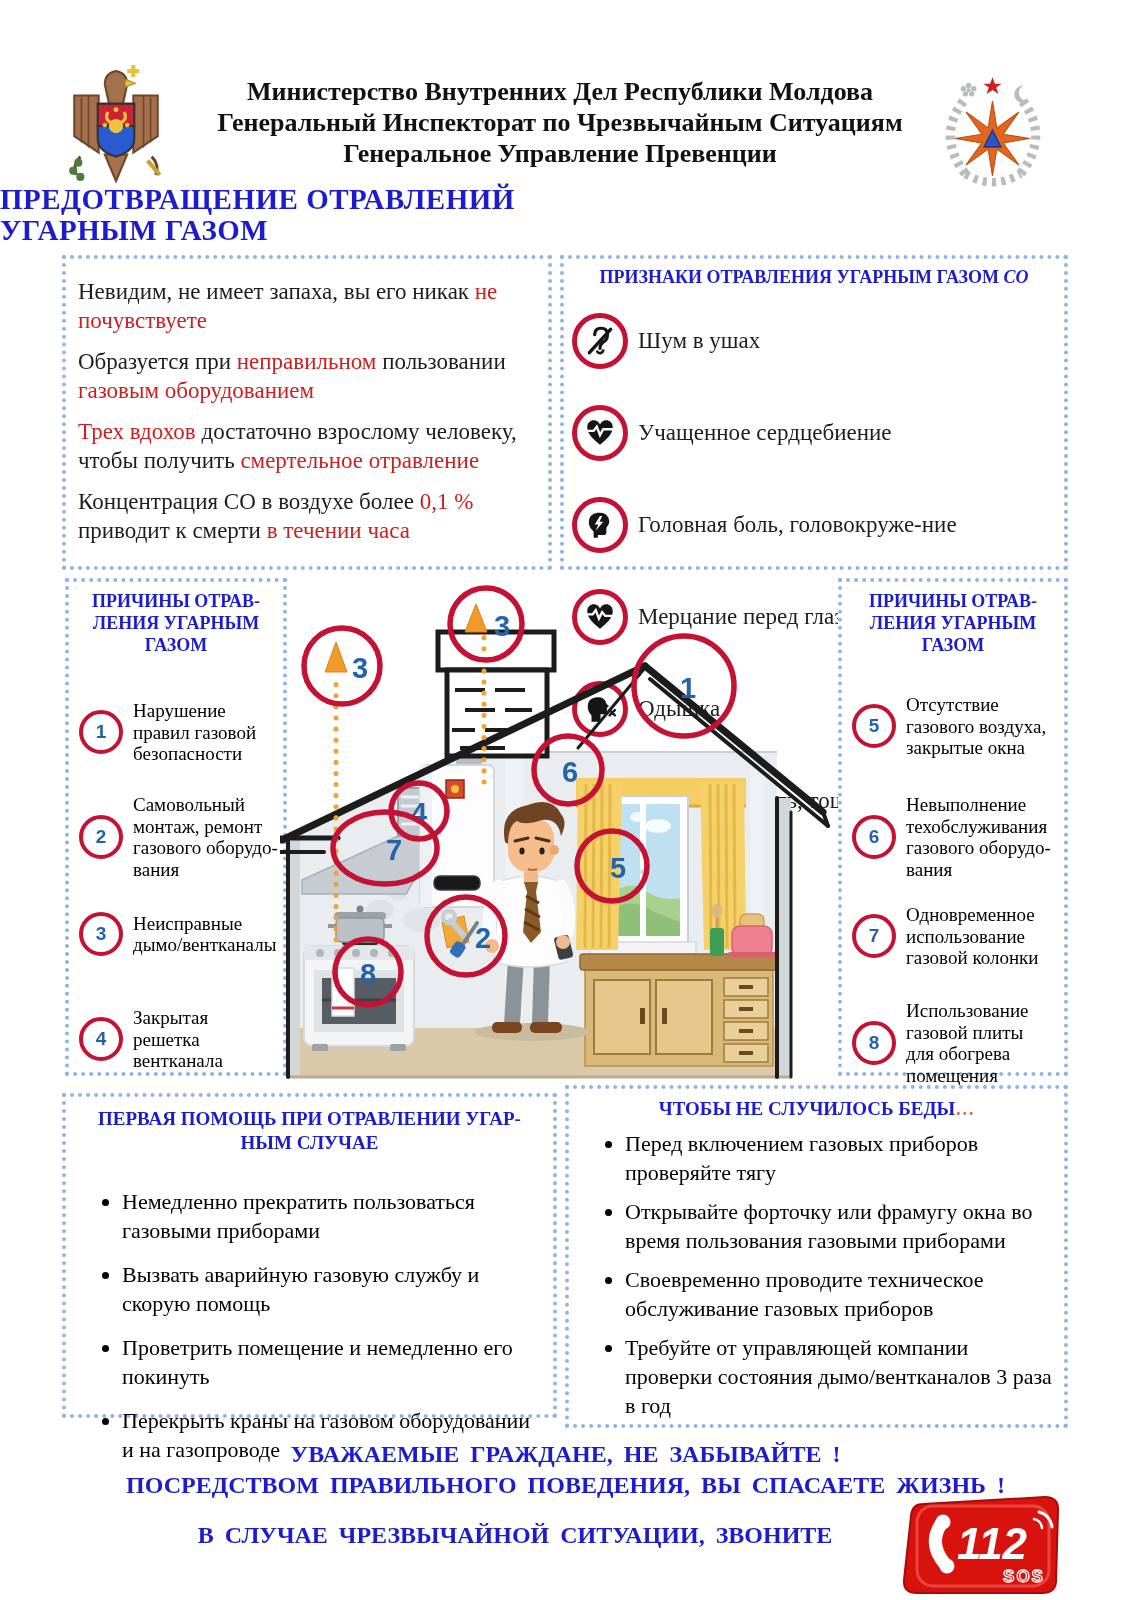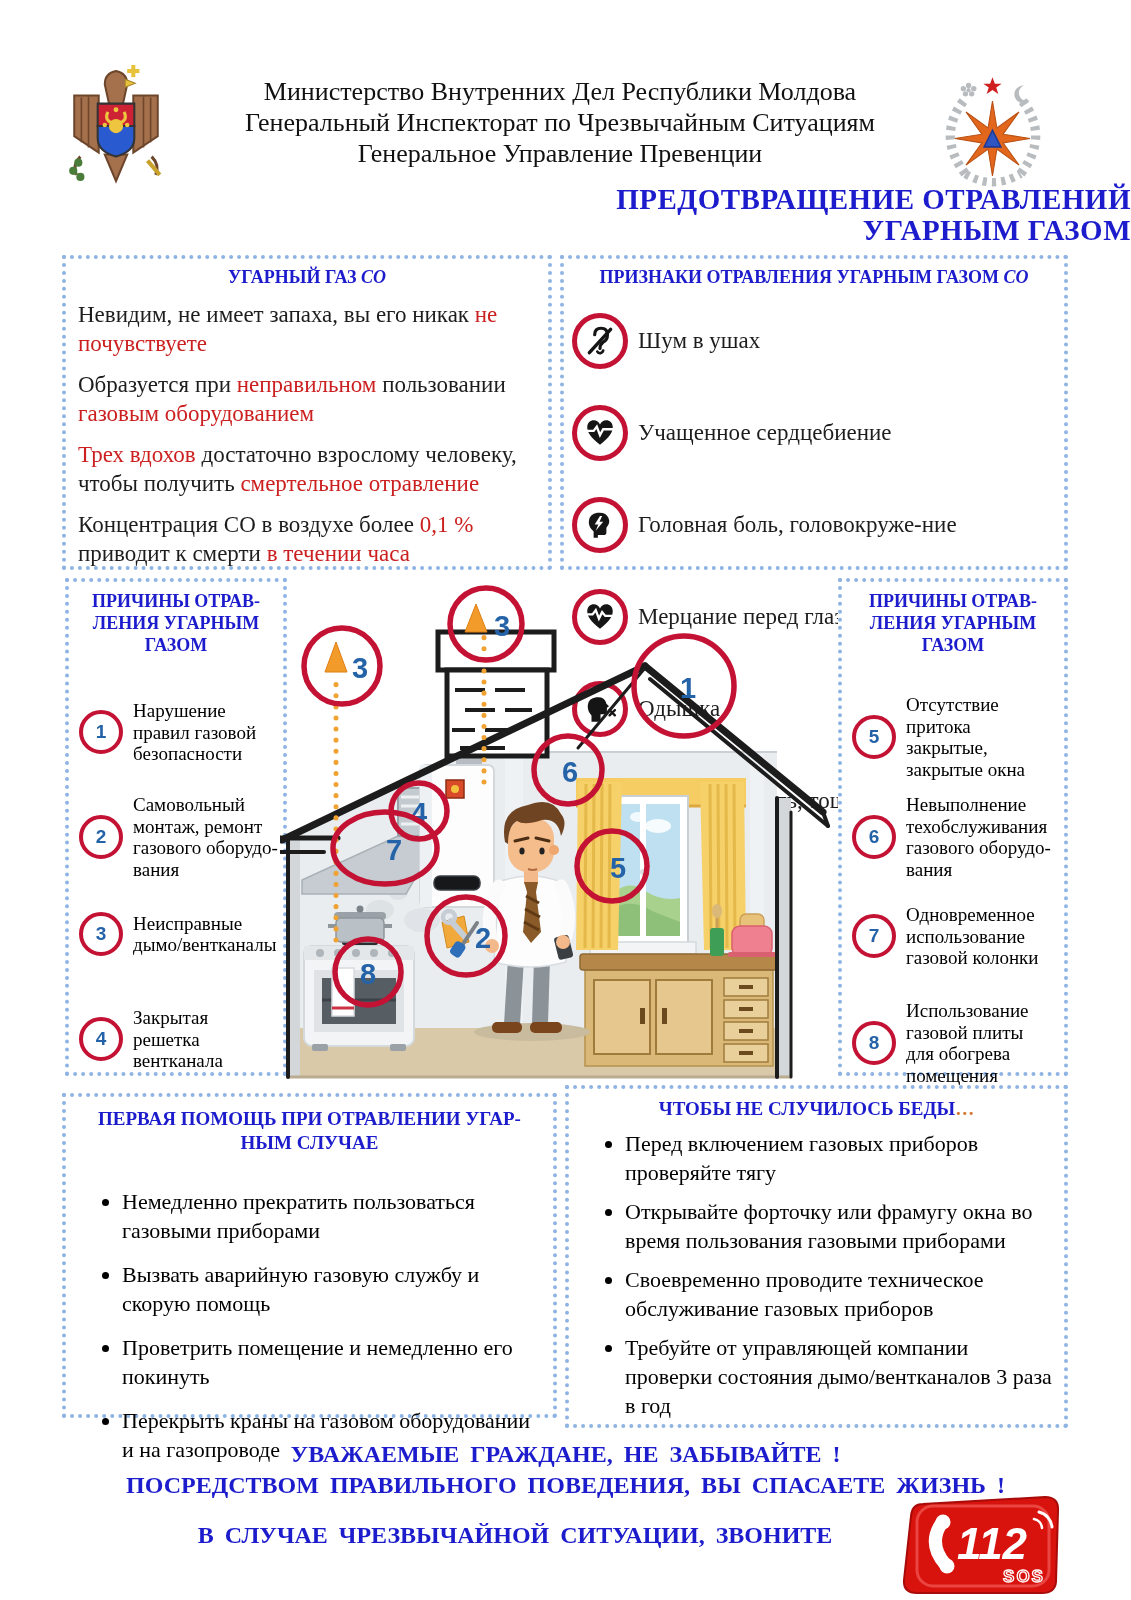--- a/index.html
+++ b/index.html
@@ -4,22 +4,22 @@
 <style>
   html,body{margin:0;padding:0;background:#888;}
   .poster{
     position:relative;width:1131px;height:1600px;background:#ffffff;
     font-family:"Liberation Serif", serif;color:#1a1a1a;overflow:hidden;margin:0 auto;
   }
   
   .logo-left{position:absolute;left:60px;top:58px;width:112px;height:132px;}
   .logo-right{position:absolute;left:928px;top:72px;width:130px;height:130px;}
   .org-lines{position:absolute;left:180px;top:76px;width:760px;text-align:center;
-    font-weight:normal;font-size:26px;line-height:31px;color:#111;}
-  .main-title{position:absolute;left:0;top:184px;width:1131px;text-align:right;
+    font-weight:bold;font-size:26px;line-height:31px;color:#111;}
+  .main-title{position:absolute;left:0;top:184px;width:1131px;text-align:left;
     font-weight:bold;font-size:29px;line-height:31px;color:#1c1ccd;letter-spacing:.5px;}
   
   .box{position:absolute;border:4px dotted #8fb4e3;background:#fff;box-sizing:border-box;}
   .box-title{color:#1c1ccd;font-weight:bold;text-align:center;}
   .red{color:#cc2020;}
   
   .co-box{left:62px;top:255px;width:490px;height:315px;padding:6px 12px;}
   .co-box .box-title{font-size:18px;margin-top:2px;}
   .co-box p{margin:13px 0 0 0;font-size:23px;line-height:28.5px;color:#1d1d1d;}
   
@@ -118,21 +118,20 @@
         <circle cx="39" cy="17.5" r="2"></circle>
     </g>
   </svg>
 
   <div class="main-title">
     <div>ПРЕДОТВРАЩЕНИЕ ОТРАВЛЕНИЙ</div>
     <div>УГАРНЫМ ГАЗОМ</div>
   </div>
 
   <section class="box co-box">
-    <div class="box-title"><span>УГАРНЫЙ ГАЗ </span><i>СО</i></div>
     <p><span>Невидим, не имеет запаха, вы его никак </span><span class="red">не почувствуете</span></p>
     <p><span>Образуется при </span><span class="red">неправильном</span><span> пользовании </span><span class="red">газовым оборудованием</span></p>
     <p><span class="red">Трех вдохов</span><span> достаточно взрослому человеку, чтобы получить </span><span class="red">смертельное отравление</span></p>
     <p><span>Концентрация СО в воздухе более </span><span class="red">0,1 %</span><span> приводит к смерти </span><span class="red">в течении часа</span></p>
   </section>
 
   <section class="box signs-box">
     <div class="box-title"><span>ПРИЗНАКИ ОТРАВЛЕНИЯ УГАРНЫМ ГАЗОМ </span><i>СО</i></div>
     <div class="signs-grid">
 
@@ -227,21 +226,21 @@
   </section>
 
   <section class="box causes-box causes-right">
     <div class="box-title">
       <div>ПРИЧИНЫ ОТРАВ-</div>
       <div>ЛЕНИЯ УГАРНЫМ</div>
       <div>ГАЗОМ</div>
     </div>
     <div class="cause-item" style="top:112px;">
       <span class="cause-num">5</span>
-      <span class="cause-text">Отсутствие притока закрытые, закрытые окна</span>
+      <span class="cause-text">Отсутствие газового воздуха, закрытые окна</span>
     </div>
     <div class="cause-item" style="top:212px;">
       <span class="cause-num">6</span>
       <span class="cause-text">Невыполнение техобслуживания газового оборудо-вания</span>
     </div>
     <div class="cause-item" style="top:322px;">
       <span class="cause-num">7</span>
       <span class="cause-text">Одновременное использование газовой колонки</span>
     </div>
     <div class="cause-item" style="top:418px;">

